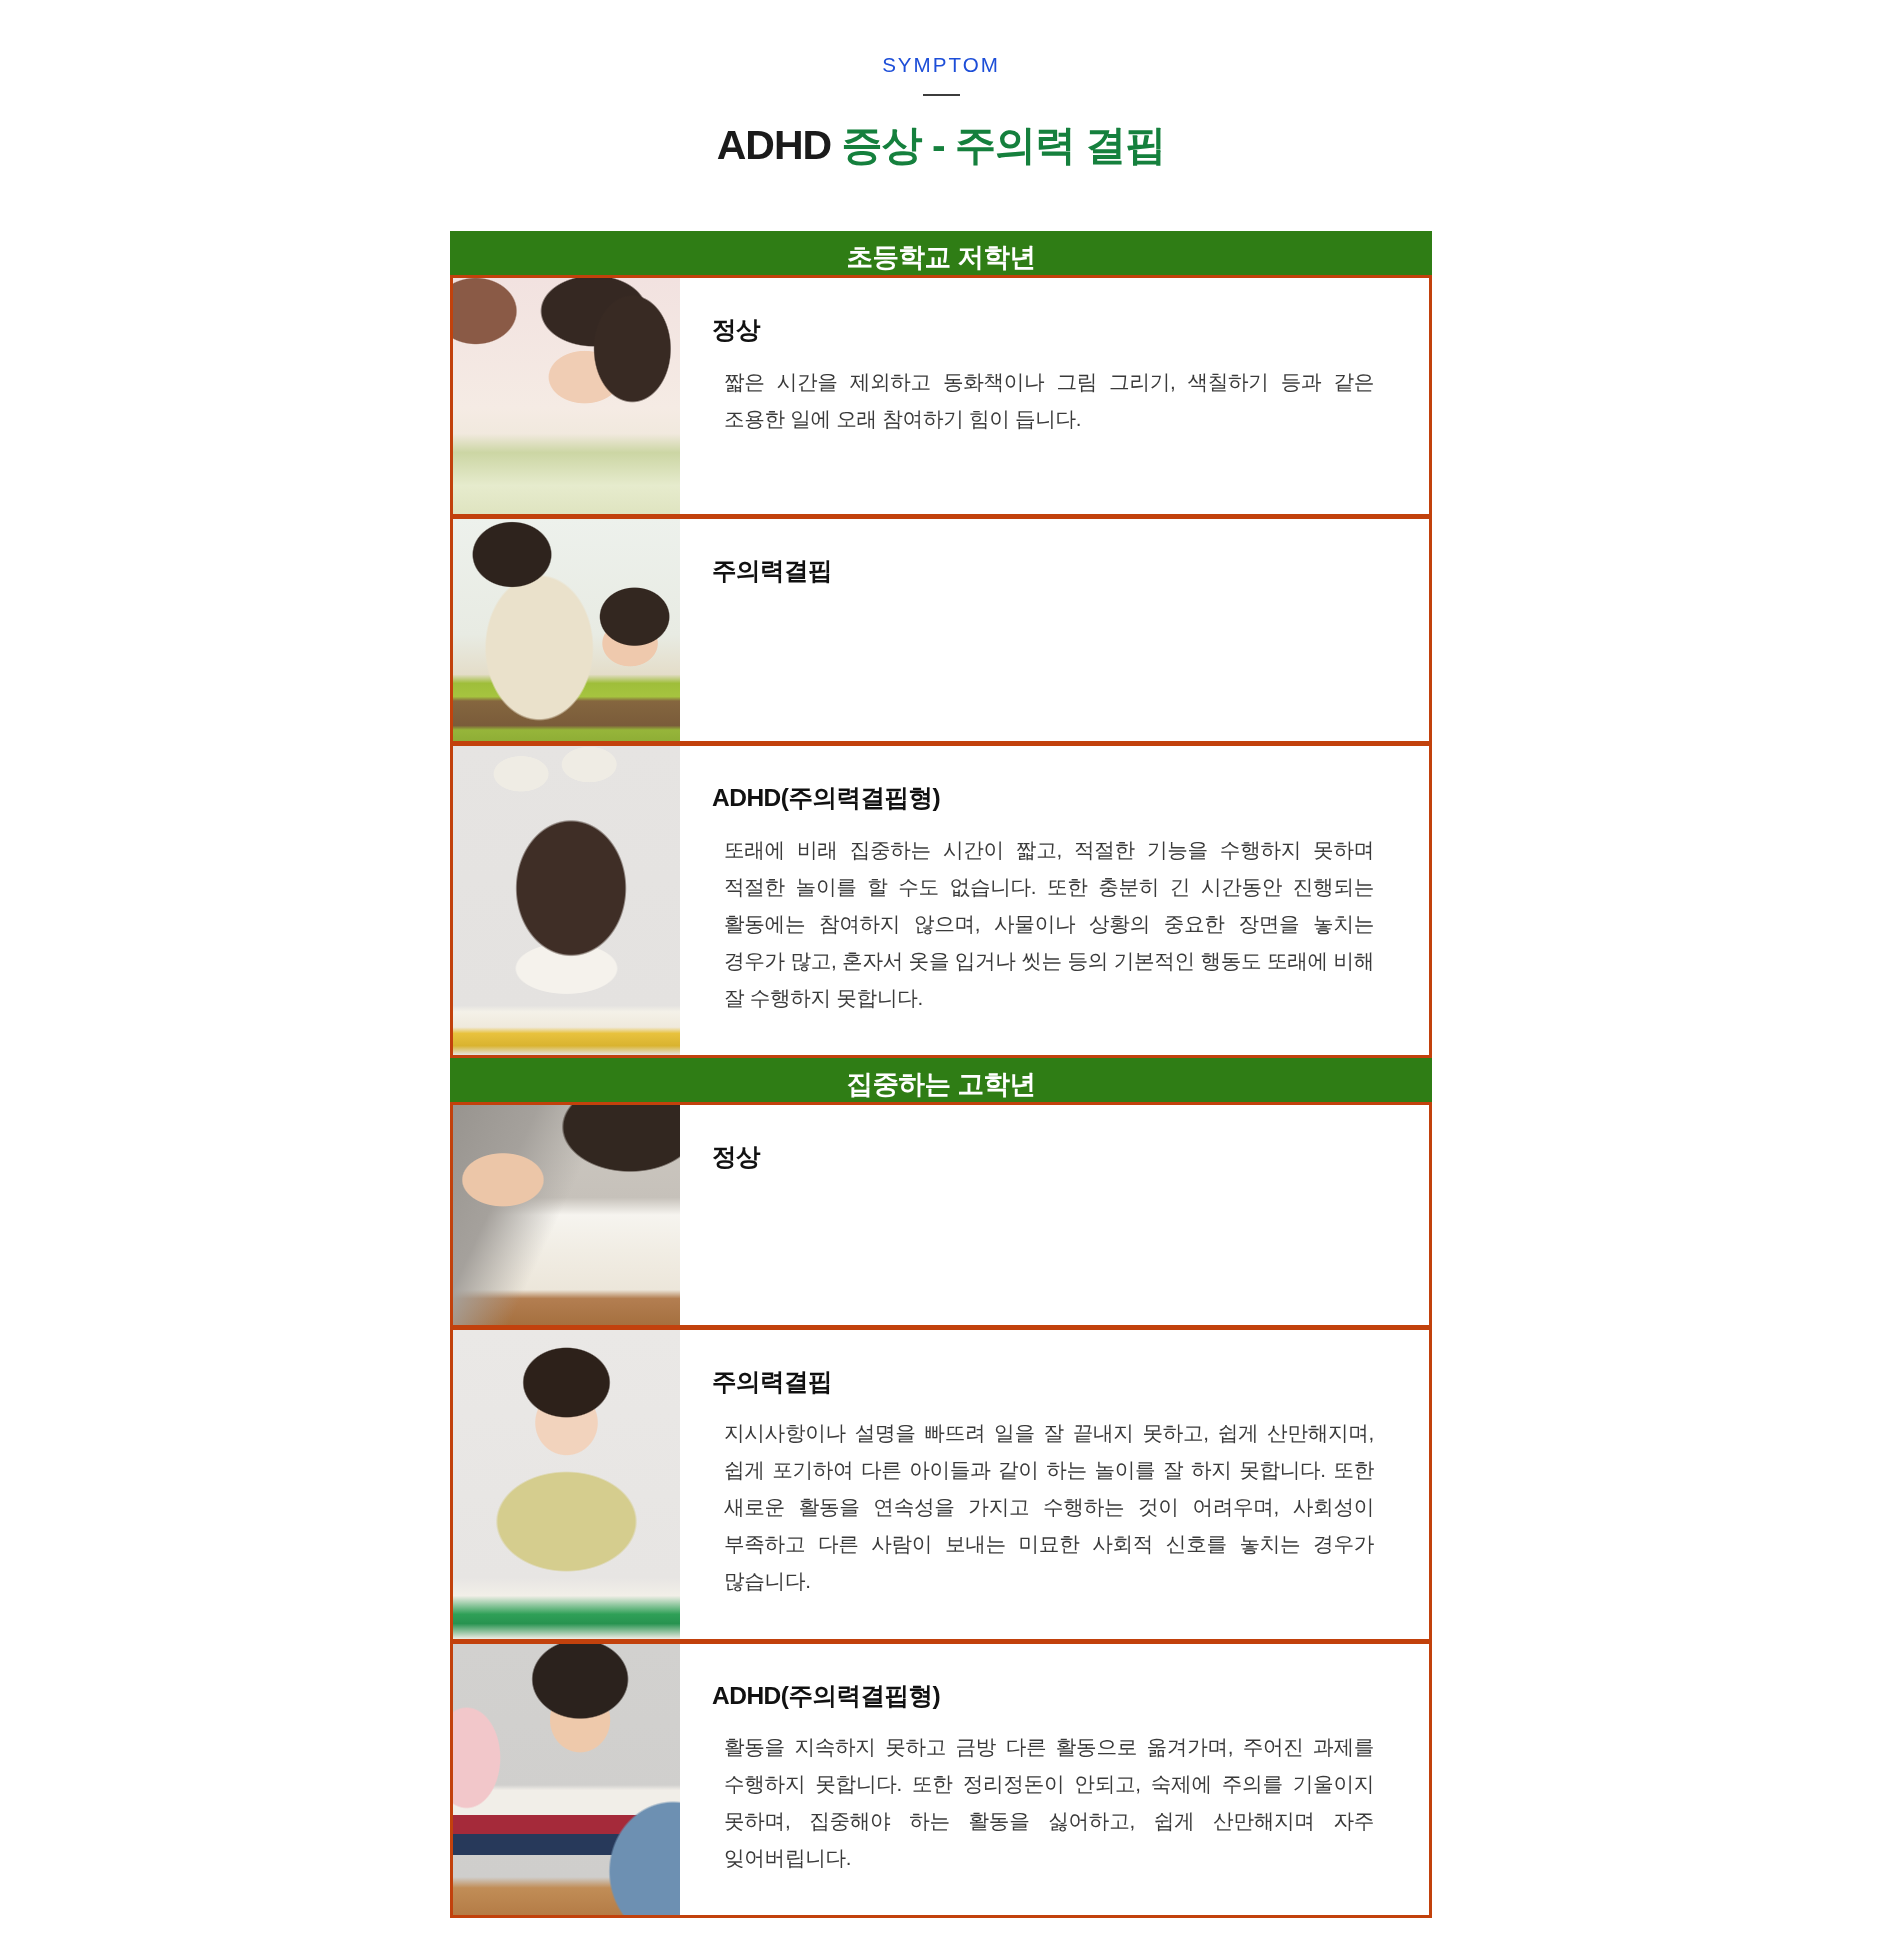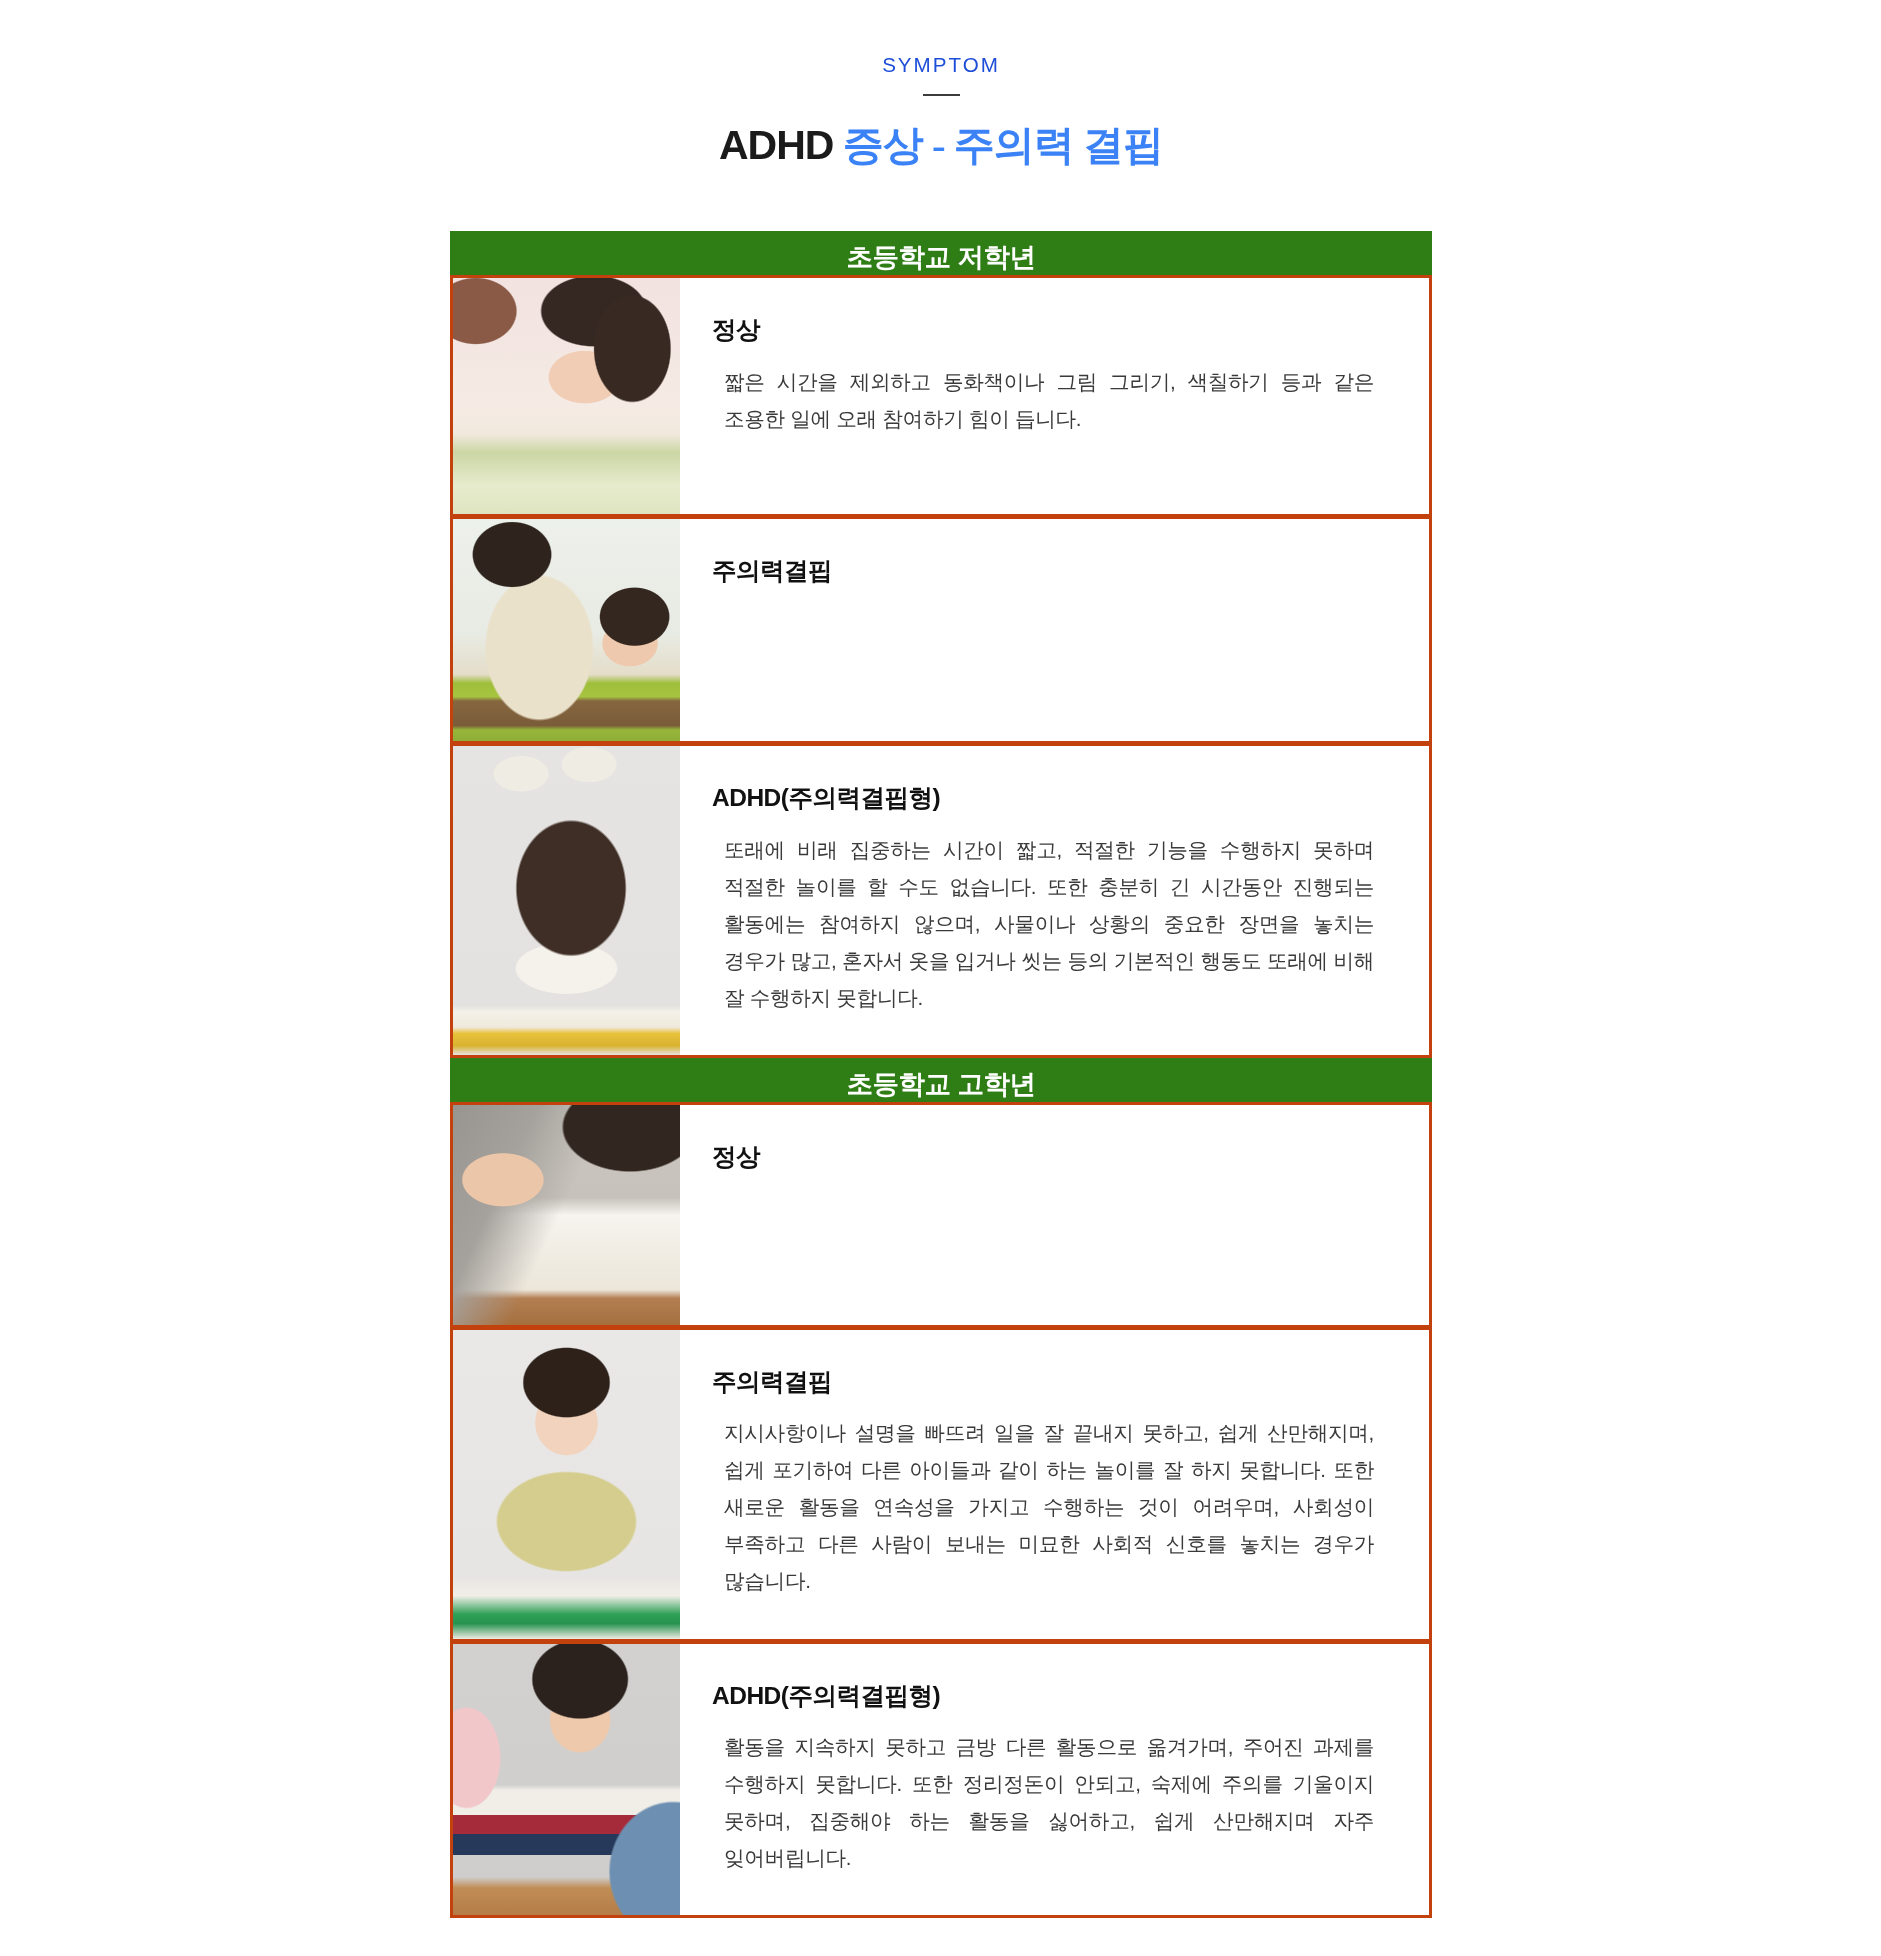--- a/index.html
+++ b/index.html
@@ -17,21 +17,21 @@
     font-weight:400;
   }
   .eyebrow-divider{
     width:37px;height:0;border-top:2px solid #3c3c3c;margin:16.7px auto 0 auto;
   }
   .page-title{
     margin-top:25.5px;text-align:center;
     font-size:41px;font-weight:700;letter-spacing:-1px;line-height:1.2;
   }
   .page-title .t-black{color:#1b1b1b;}
-  .page-title .t-green{color:#3b82f6;font-family:Liberation Serif, serif;}
+  .page-title .t-green{color:#15803d;}
 
   
   .symptom-table{margin-top:61px;}
   .band{
     height:45px;line-height:53px;background:#2f7d15;
     color:#ffffff;text-align:center;font-size:26.5px;font-weight:700;
     letter-spacing:-0.5px;
   }
   .row{
     display:flex;align-items:stretch;background:#ffffff;
@@ -138,21 +138,21 @@
     </div>
 
     <div class="row r3">
       <div class="photo photo-3"></div>
       <div class="cell">
         <h3>ADHD(주의력결핍형)</h3>
         <p>또래에 비래 집중하는 시간이 짧고, 적절한 기능을 수행하지 못하며 적절한 놀이를 할 수도 없습니다. 또한 충분히 긴 시간동안 진행되는 활동에는 참여하지 않으며, 사물이나 상황의 중요한 장면을 놓치는 경우가 많고, 혼자서 옷을 입거나 씻는 등의 기본적인 행동도 또래에 비해 잘 수행하지 못합니다.</p>
       </div>
     </div>
 
-    <div class="band">초등학교 고학년</div>
+    <div class="band">집중하는 고학년</div>
 
     <div class="row r4">
       <div class="photo photo-4"></div>
       <div class="cell">
         <h3>정상</h3>
       </div>
     </div>
 
     <div class="row r5">
       <div class="photo photo-5"></div>

